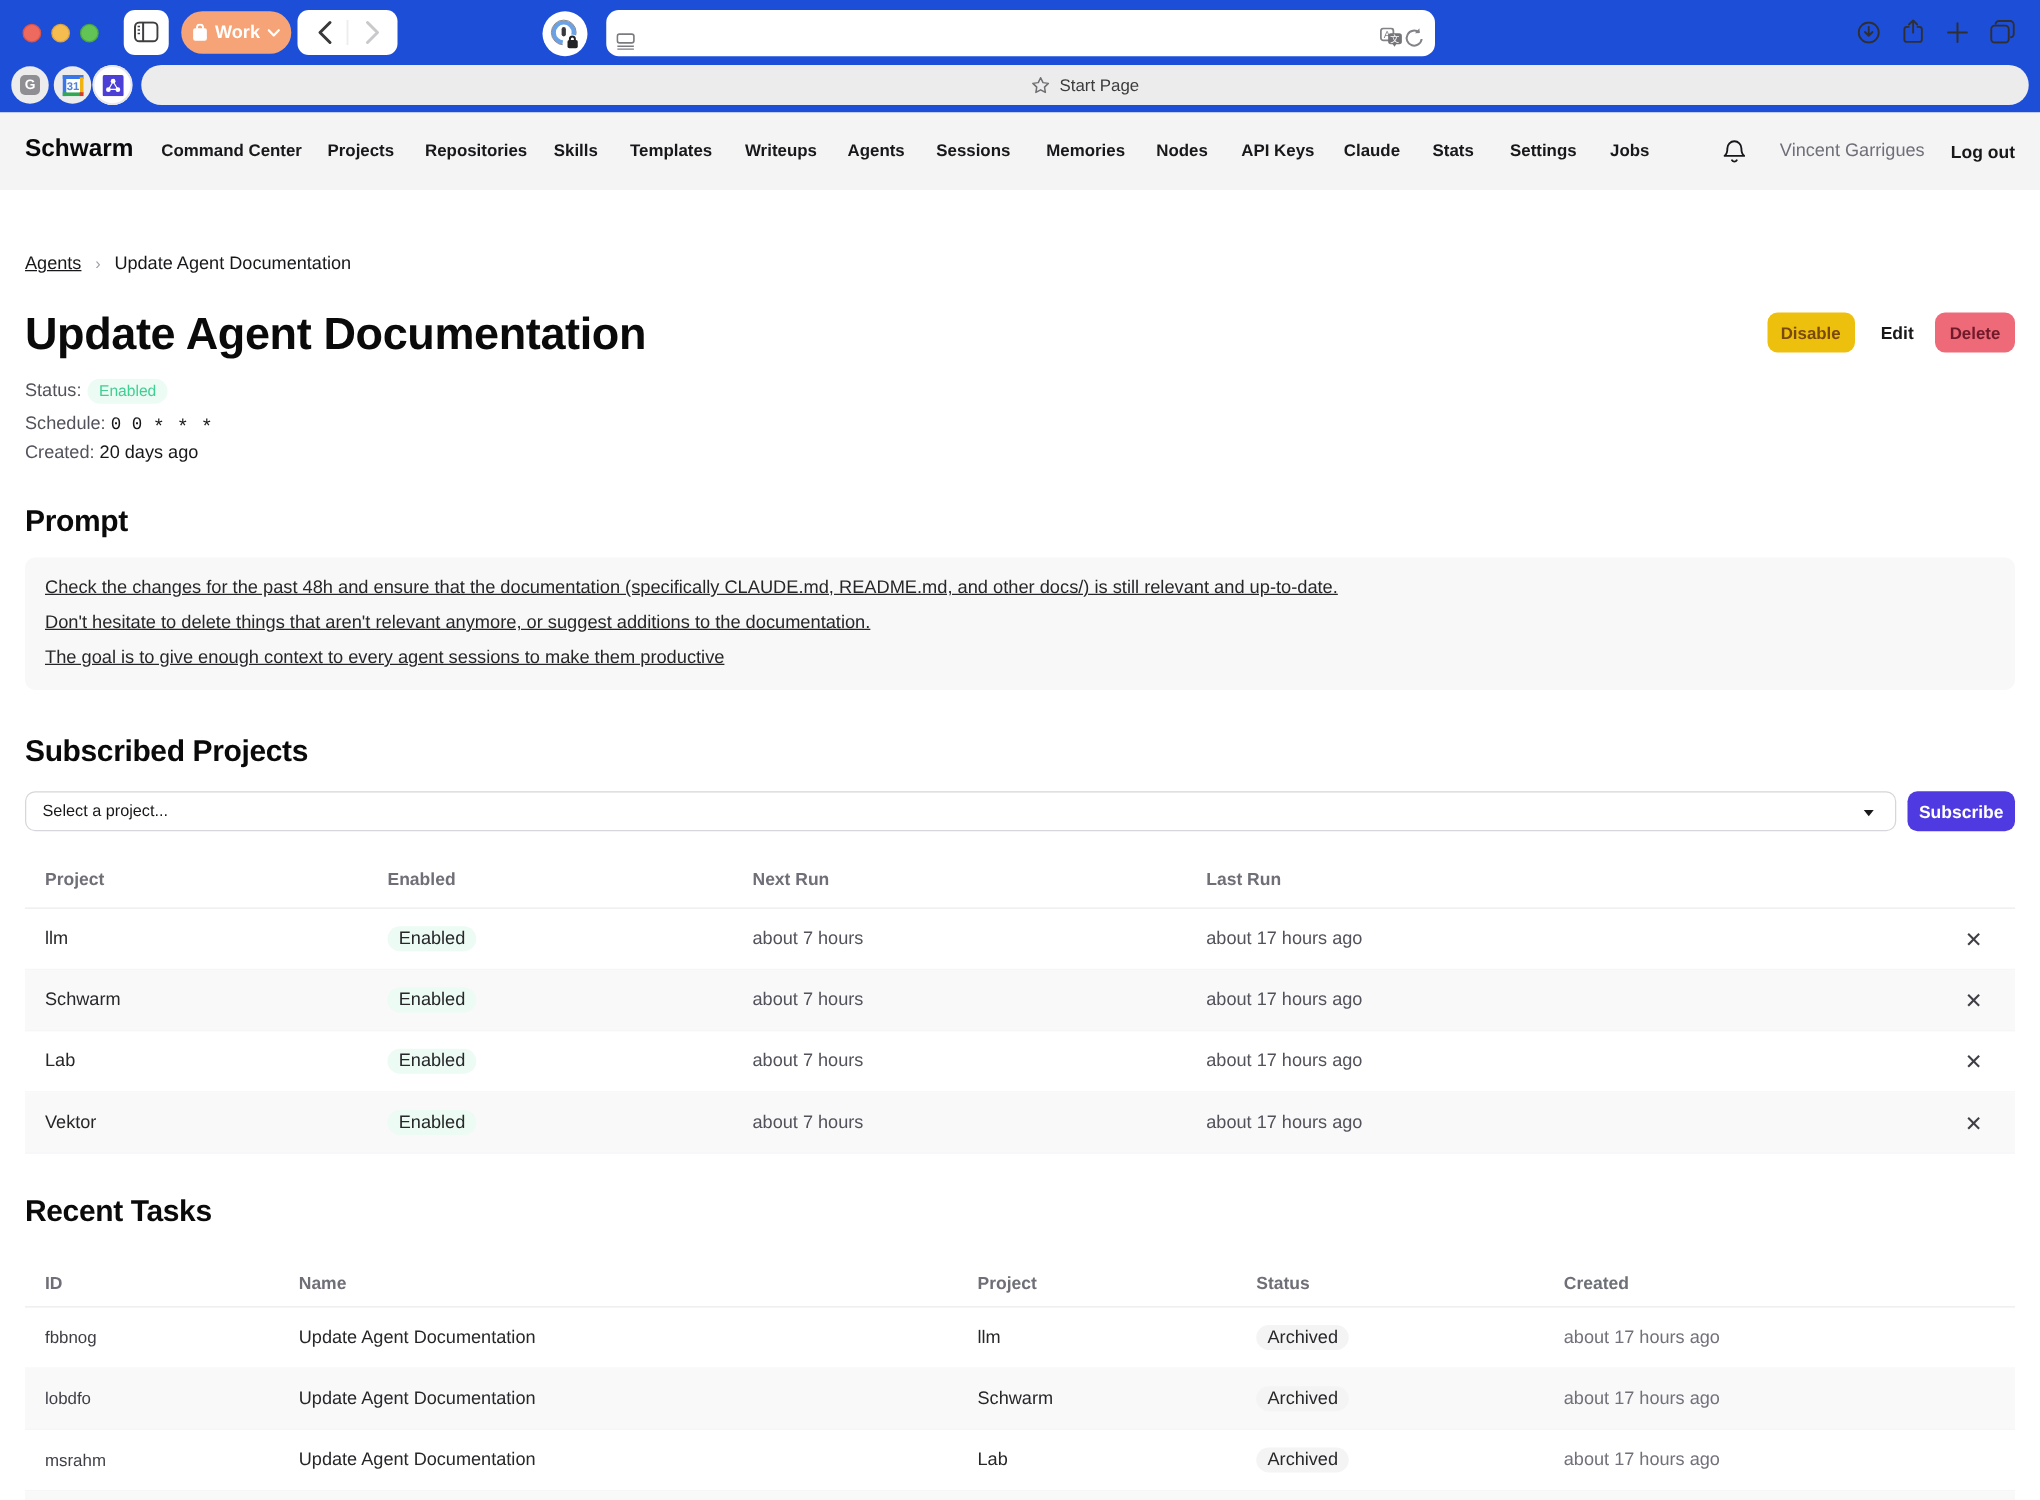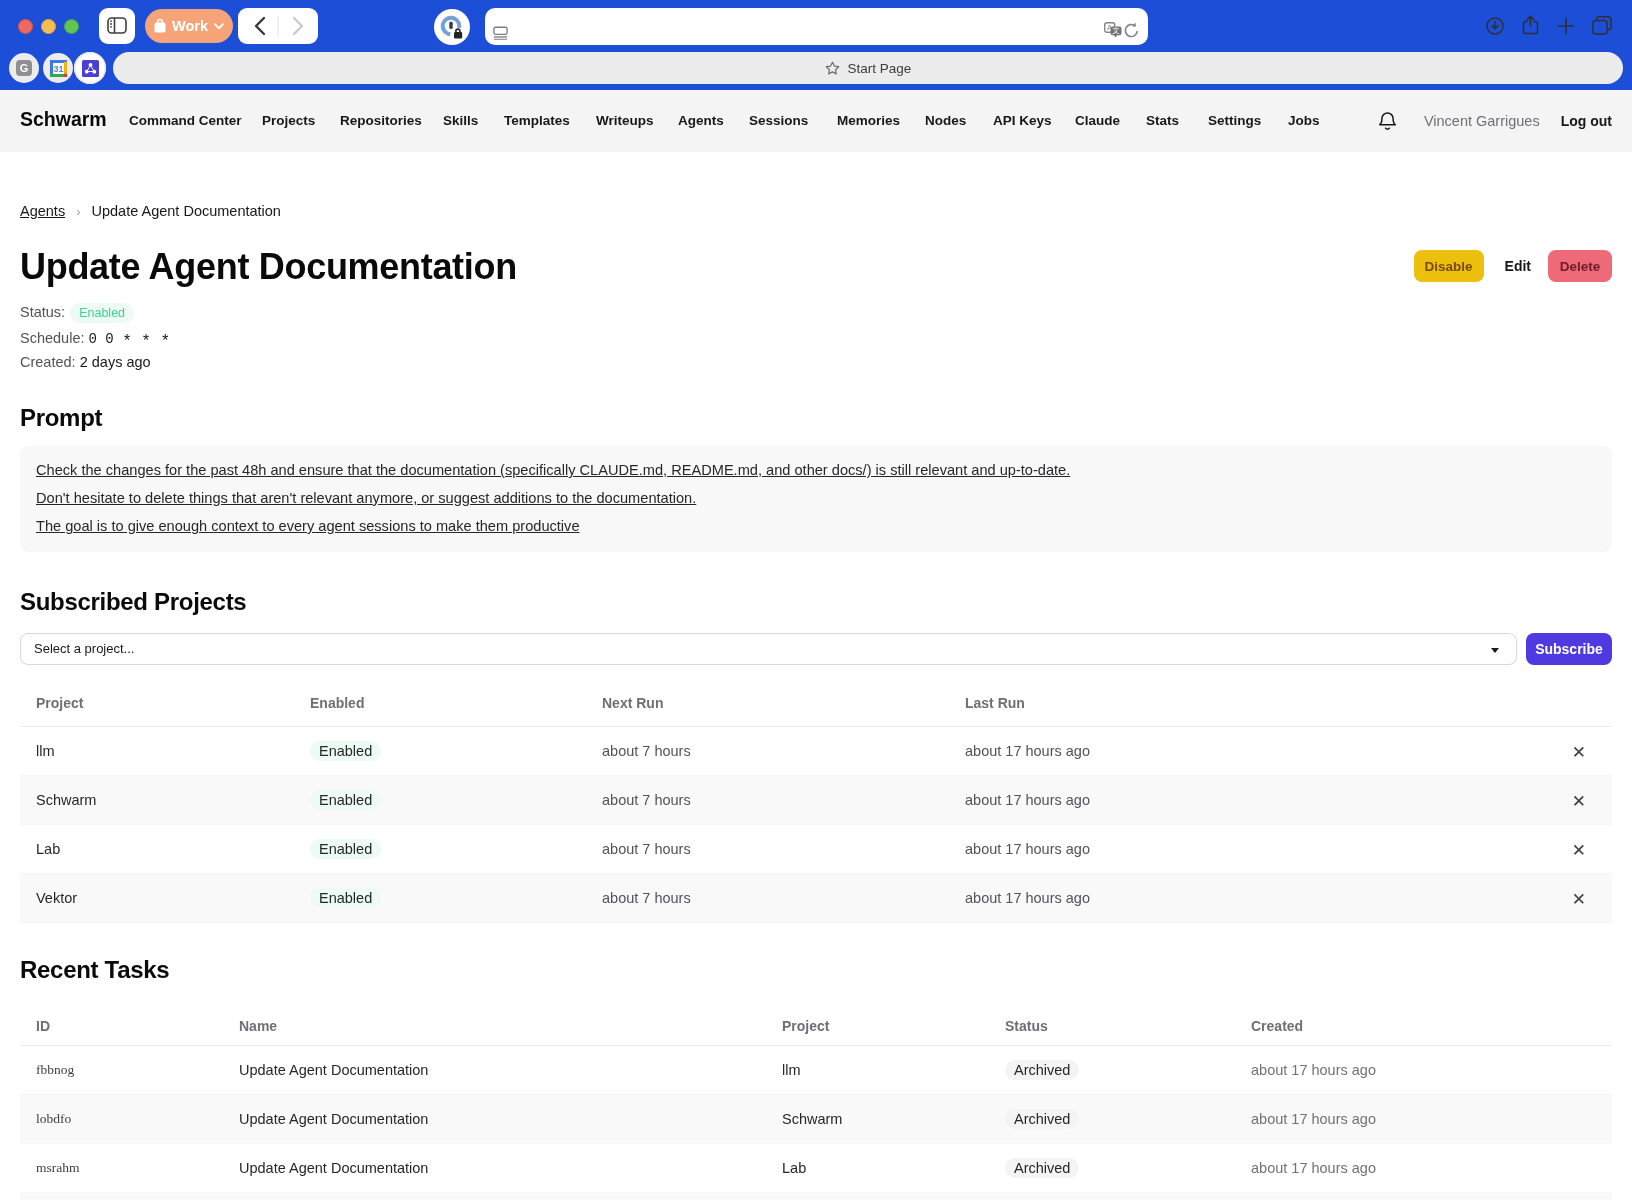--- a/index.html
+++ b/index.html
@@ -66,21 +66,21 @@
     border-radius:8px; color:#fff; font-size:14px; font-weight:700; text-align:center; line-height:32px; }
   
   .tbl { position:absolute; left:20px; width:1592px; }
   .thead { position:relative; border-bottom:1px solid #ebebee; }
   .thead span { position:absolute; font-size:14px; font-weight:700; color:#6f6f78; }
   .row { position:relative; height:49px; border-bottom:1px solid #f6f6f7; }
   .row.alt { background:#f9f9fa; }
   .row span { position:absolute; top:50%; transform:translateY(-50%); font-size:14.5px; color:#27272a; }
   .row .time { color:#52525b; }
   .row .gtime { color:#71717a; }
-  .row .mono { font-family:Liberation Serif, serif; font-size:13.5px; color:#3f3f46; }
+  .row .mono { font-family:Liberation Sans, sans-serif; font-size:13.5px; color:#3f3f46; }
   .row .x { position:absolute; right:26px; top:calc(50% + 1px); transform:translateY(-50%); color:#3f3f46; font-size:17px; }
   #subtbl { top:686px; }
   #subtbl .thead { height:41px; }
   #subtbl .thead span { top:9px; }
   #rectbl { top:1012px; }
   #rectbl .thead { height:34px; }
   #rectbl .thead span { top:6px; }
   .c1 { left:16px; } .c2 { left:290px; } .c3 { left:582px; } .c4 { left:945px; }
   .d1 { left:16px; } .d2 { left:219px; } .d3 { left:762px; } .d4 { left:985px; } .d5 { left:1231px; }
   svg { display:block; }
@@ -240,21 +240,21 @@
 <h1>Update Agent Documentation</h1>
 
 <div id="actions">
   <div class="btn" id="btn-disable">Disable</div>
   <div class="btn" id="btn-edit">Edit</div>
   <div class="btn" id="btn-delete">Delete</div>
 </div>
 
 <div class="meta" style="top:303px">Status: <span class="pill pill-green" style="margin-left:1px">Enabled</span></div>
 <div class="meta" style="top:330px">Schedule: <span class="v" style="font-family:'Liberation Mono',monospace; font-size:14px">0 0 <span style="position:relative;top:2.5px;font-size:16px">* * *</span></span></div>
-<div class="meta" style="top:354px">Created: <span class="v">2 days ago</span></div>
+<div class="meta" style="top:354px">Created: <span class="v">20 days ago</span></div>
 
 <h2 style="top:404px">Prompt</h2>
 <div id="promptbox">
   <div>Check the changes for the past 48h and ensure that the documentation (specifically CLAUDE.md, README.md, and other docs/) is still relevant and up-to-date.</div>
   <div>Don't hesitate to delete things that aren't relevant anymore, or suggest additions to the documentation.</div>
   <div>The goal is to give enough context to every agent sessions to make them productive</div>
 </div>
 
 <h2 style="top:588px">Subscribed Projects</h2>
 <div id="selrow">

